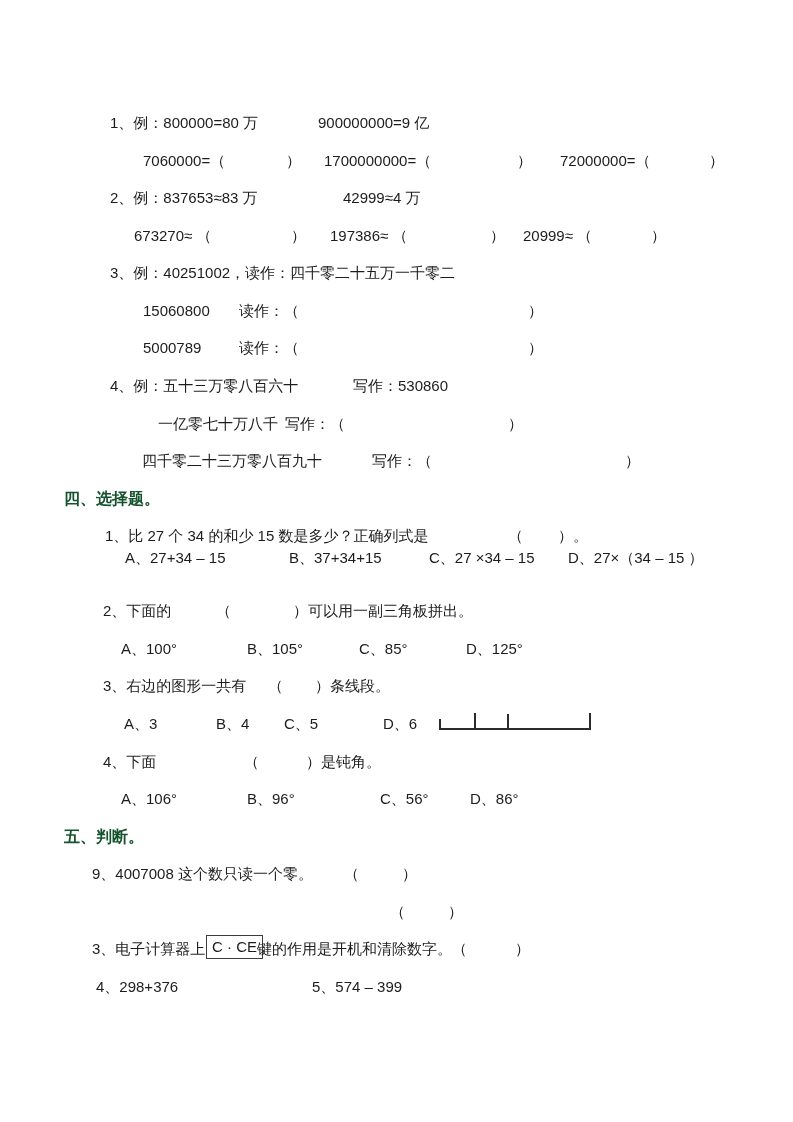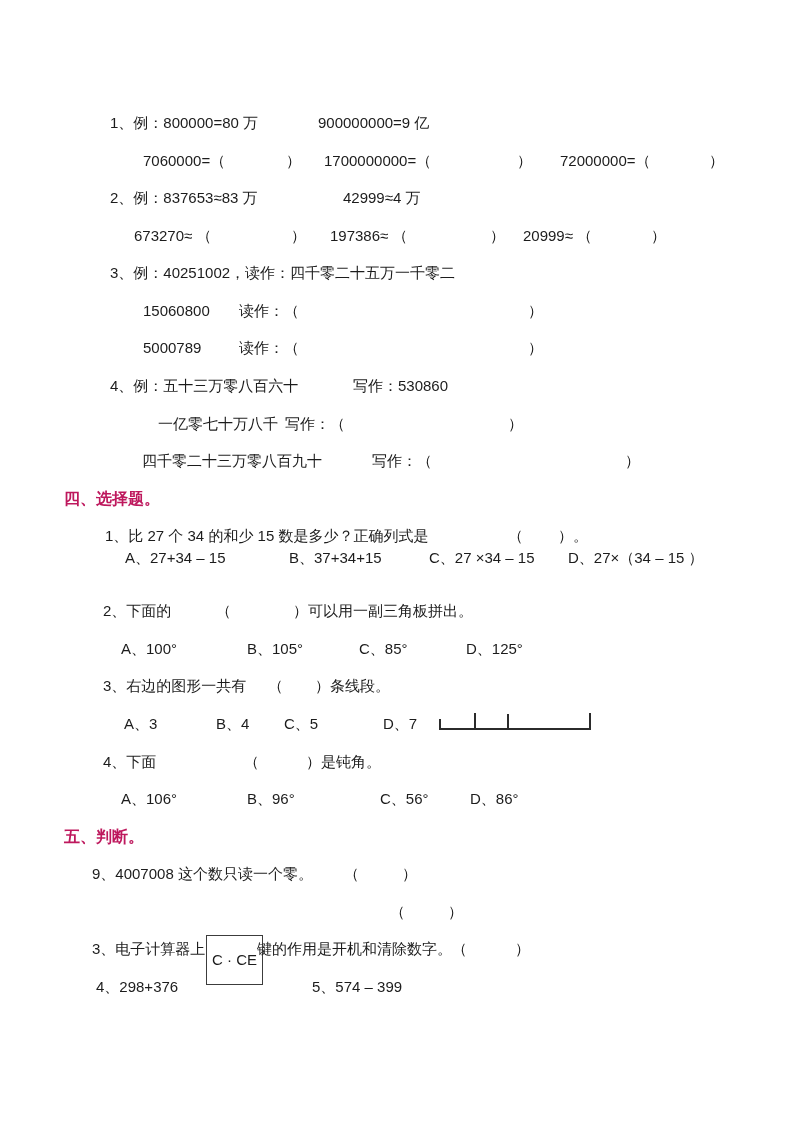--- a/index.html
+++ b/index.html
@@ -7,22 +7,22 @@
     position:relative;
     width:793px;height:1122px;
     background:#ffffff;
     font-family:"Liberation Sans","DejaVu Sans",sans-serif;
     font-size:15px;
     color:#1c1c1c;
     overflow:hidden;
   }
   .line{position:absolute;left:0;width:100%;height:20px;line-height:20px;}
   .seg{position:absolute;top:0;white-space:pre;}
-  .hdr{font-weight:bold;font-size:16px;color:#be185d;}
-  .key-box{border:1px solid #3c3c3c;padding:14px 5px;top:-4px;}
+  .hdr{font-weight:bold;font-size:16px;color:#14532d;}
+  .key-box{border:1px solid #3c3c3c;padding:1px 5px;top:-4px;}
   .figure{position:absolute;border-bottom:2px solid #2b2b2b;}
   .tick{position:absolute;bottom:0;width:2px;background:#2b2b2b;}
 </style>
 </head>
 <body>
 
 <div class="page">
 
   <div class="line" style="top:113px">
     <span class="seg" style="left:110px">1、例：800000=80 万</span>
@@ -109,21 +109,21 @@
 
   <div class="line" style="top:676px">
     <span class="seg" style="left:103px">3、右边的图形一共有</span>
     <span class="seg" style="left:268px">（</span>
     <span class="seg" style="left:315px">）条线段。</span>
   </div>
   <div class="line" style="top:714px">
     <span class="seg" style="left:124px">A、3</span>
     <span class="seg" style="left:216px">B、4</span>
     <span class="seg" style="left:284px">C、5</span>
-    <span class="seg" style="left:383px">D、7</span>
+    <span class="seg" style="left:383px">D、6</span>
   </div>
 
   <div class="figure" style="top:711px;left:439px;width:152px;height:17px;">
     <i class="tick" style="left:0;height:9px"></i>
     <i class="tick" style="left:35px;height:15px"></i>
     <i class="tick" style="left:68px;height:14px"></i>
     <i class="tick" style="left:150px;height:15px"></i>
   </div>
 
   <div class="line" style="top:752px">

